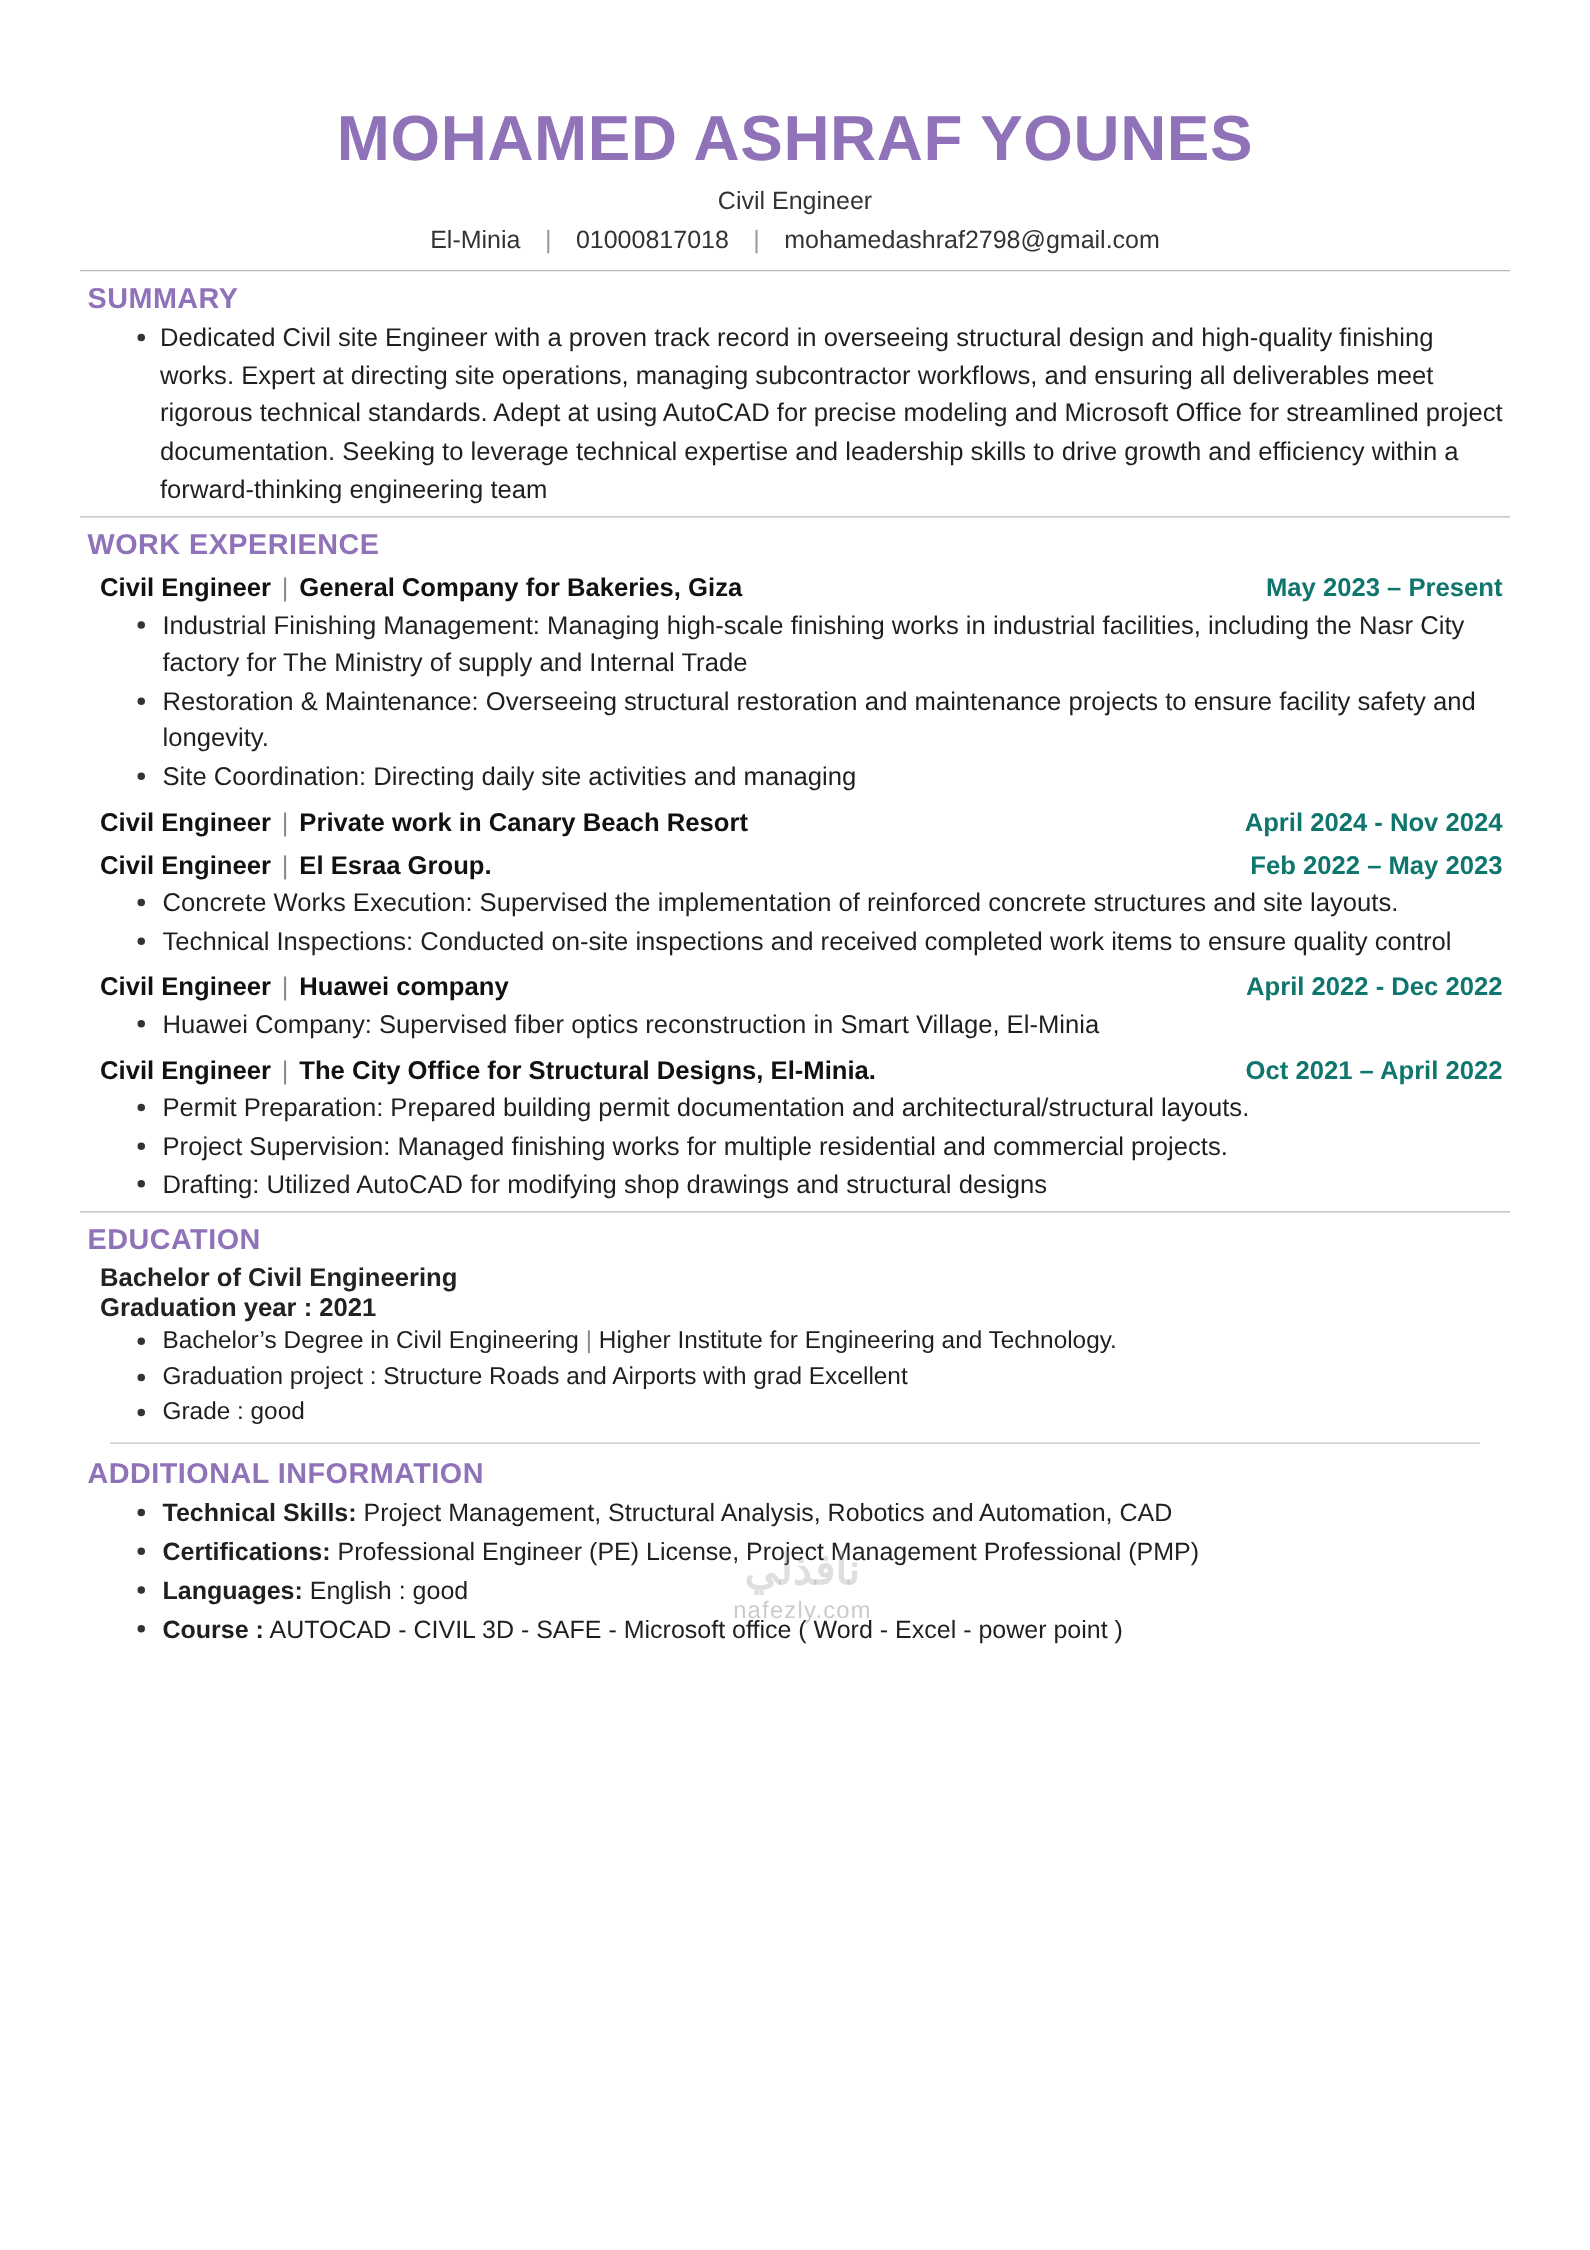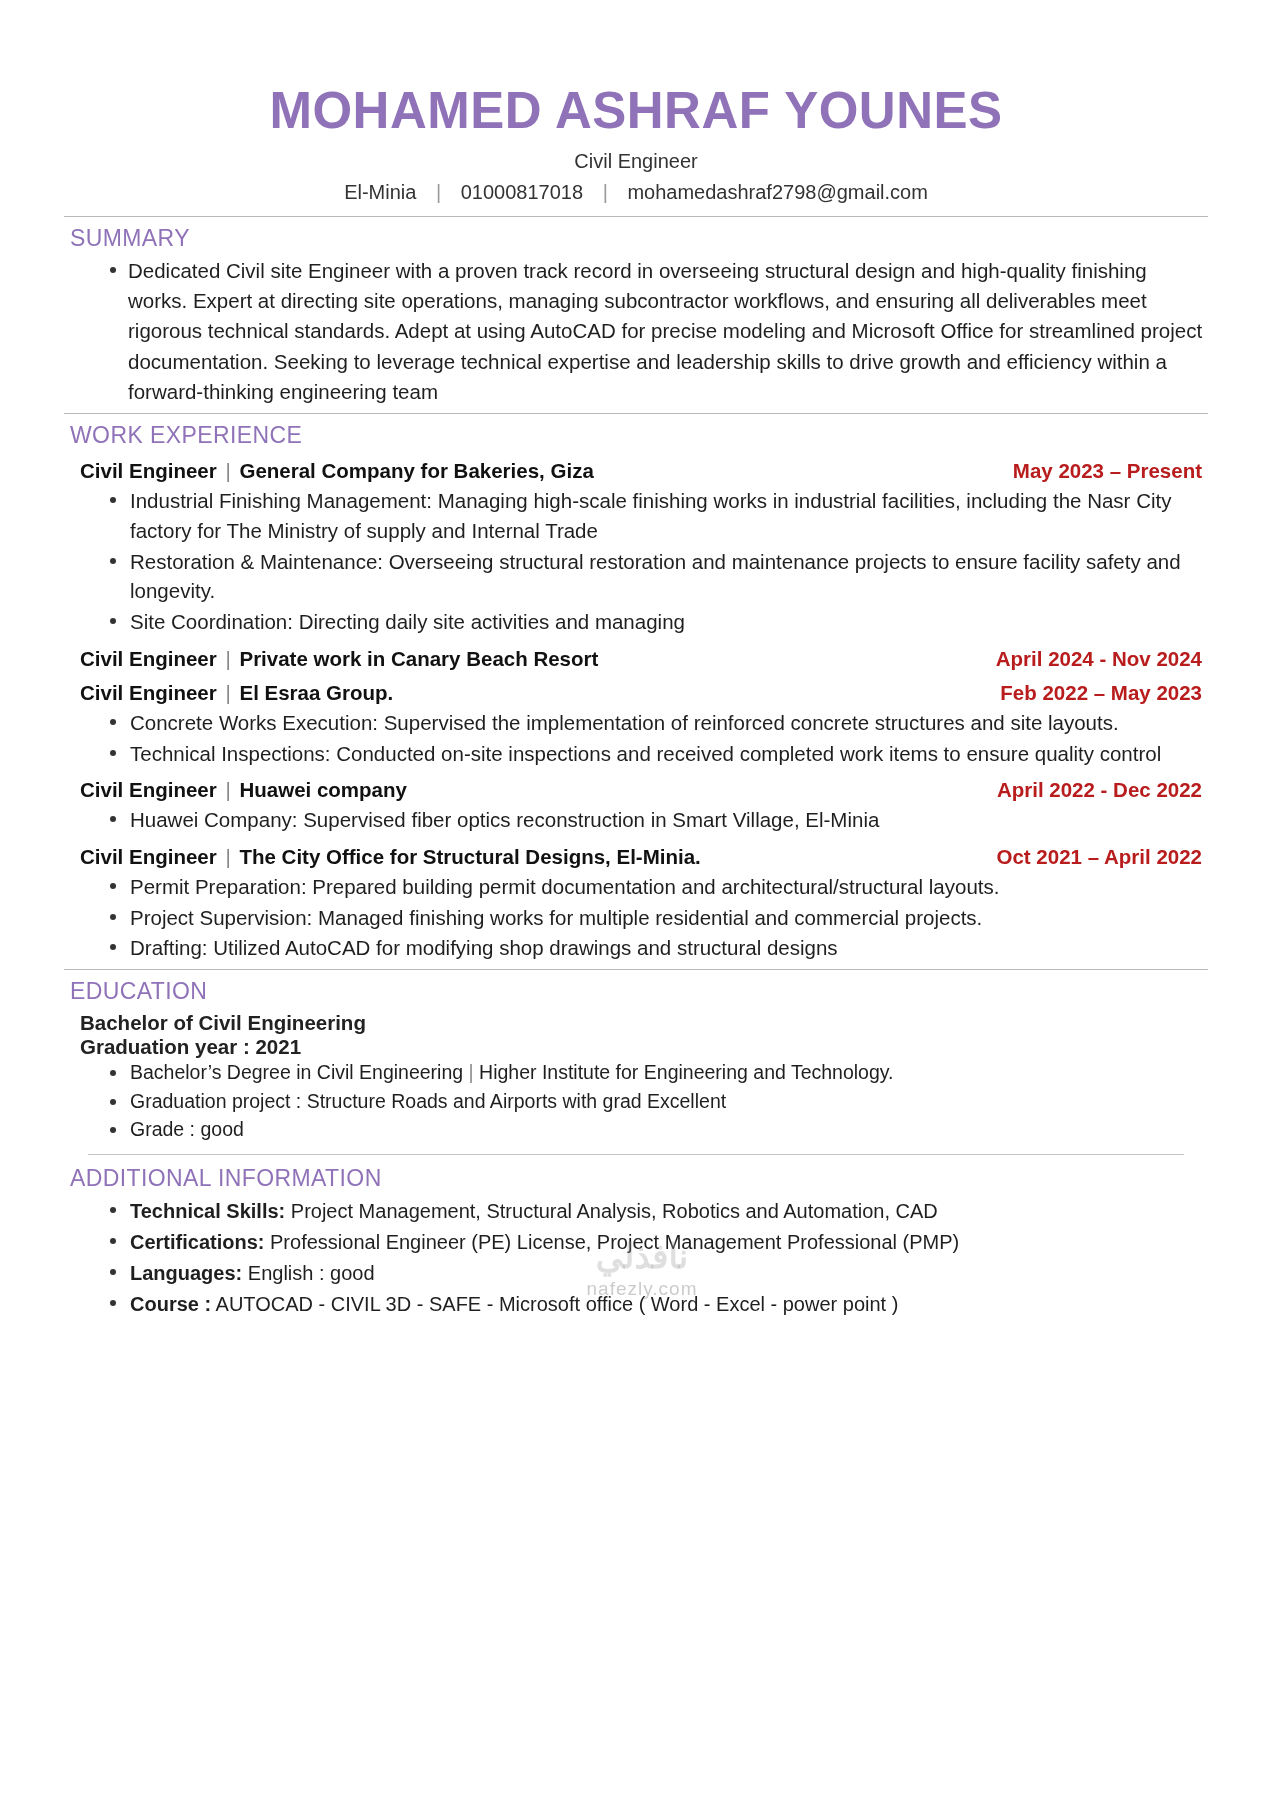--- a/index.html
+++ b/index.html
@@ -58,21 +58,21 @@
     margin: 6px 0 8px 0;
   }
   .rule-short {
     border: 0;
     border-top: 1px solid #c3c3c3;
     margin: 10px 24px 10px 24px;
   }
   .section-title {
     color: #8f72b8;
     font-size: 23px;
-    font-weight: normal;
+    font-weight: bold;
     letter-spacing: 0.4px;
     margin: 6px 0 4px 6px;
   }
   ul {
     margin: 0;
     padding: 0 0 0 44px;
     list-style: none;
   }
   li {
     position: relative;
@@ -111,21 +111,21 @@
     white-space: nowrap;
   }
   .job-role .bar {
     color: #888;
     font-weight: normal;
     padding: 0 3px;
   }
   .job-date {
     font-size: 20.5px;
     font-weight: bold;
-    color: #b91c1c;
+    color: #0f766e;
     white-space: nowrap;
   }
   .job-list {
     margin-top: 3px;
     margin-bottom: 4px;
   }
   .edu-head {
     display: flex;
     justify-content: space-between;
     align-items: baseline;

